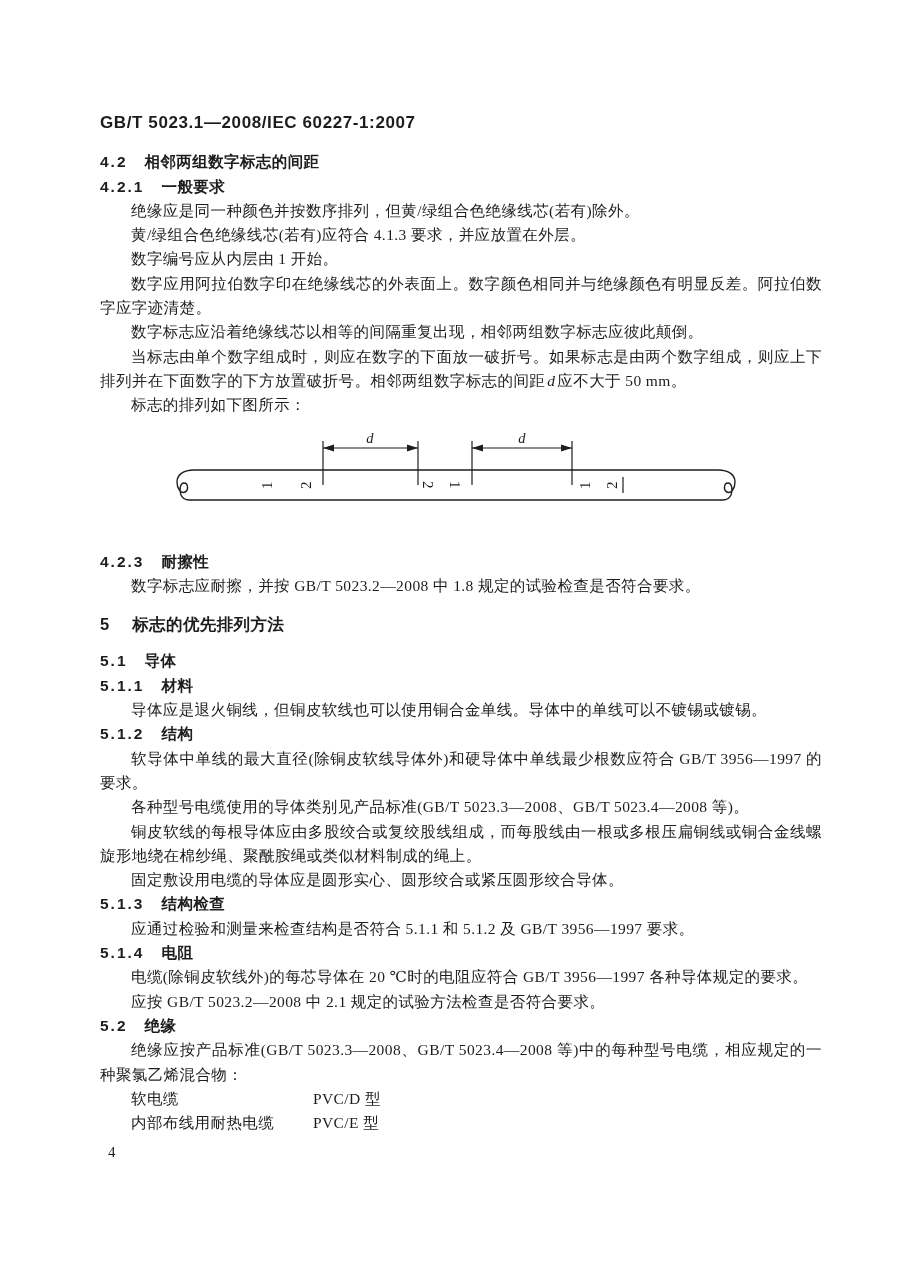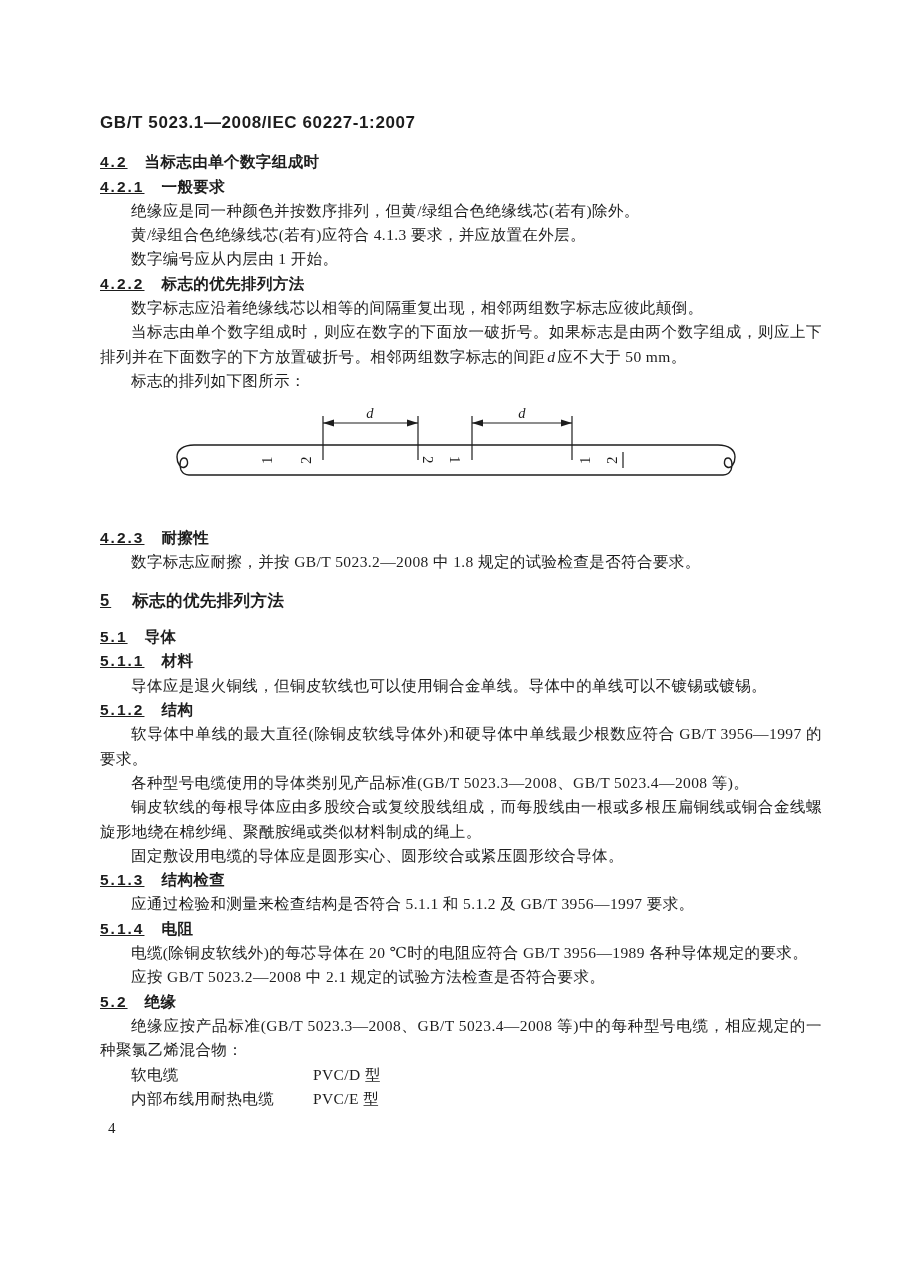--- a/index.html
+++ b/index.html
@@ -21,21 +21,21 @@
     font-family:"Liberation Sans","DejaVu Sans",sans-serif;
     font-weight:bold;
     font-size:17px;
     letter-spacing:0.6px;
     margin:0 0 15px 0;
   }
   h2,h3,h4 { margin:0; font-size:15.5px; line-height:24.3px;
     font-family:"Liberation Sans","DejaVu Sans",sans-serif;
     font-weight:bold; letter-spacing:0.4px; }
   h2.lvl1 { font-size:16.5px; margin:13px 0 12px 0; line-height:26px; }
-  .h-num { display:inline-block; margin-right:17px; letter-spacing:2px;text-decoration:underline; }
+  .h-num { display:inline-block; margin-right:17px; letter-spacing:2px; }
   h2.lvl1 .h-num { margin-right:21px; }
   p { margin:0; text-indent:2em; text-align:justify; }
   .var { font-family:"Liberation Serif","DejaVu Serif",serif; font-style:italic; padding:0 2px; }
   figure { margin:15px 0 30px 72px; padding:0; }
   svg text.mark {
     font-family:"Liberation Serif","DejaVu Serif",serif;
     font-size:15px; fill:#1d1d1d;
   }
   svg text.dlabel {
     font-family:"Liberation Serif","DejaVu Serif",serif;
@@ -45,28 +45,28 @@
   .pvc-label { display:inline-block; min-width:182px; }
   .page-number { margin:5px 0 0 8px; font-size:15px; }
 </style>
 </head>
 <body>
 
 <div class="page">
 
   <div class="doc-header">GB/T 5023.1—2008/IEC 60227-1:2007</div>
 
-  <h3><span class="h-num">4.2</span><span>当标志由单个数字组成时</span></h3>
+  <h3><span class="h-num">4.2</span><span>相邻两组数字标志的间距</span></h3>
 
   <h3><span class="h-num">4.2.1</span><span>一般要求</span></h3>
   <p>绝缘应是同一种颜色并按数序排列，但黄/绿组合色绝缘线芯(若有)除外。</p>
   <p>黄/绿组合色绝缘线芯(若有)应符合 4.1.3 要求，并应放置在外层。</p>
   <p>数字编号应从内层由 1 开始。</p>
+  <p>数字应用阿拉伯数字印在绝缘线芯的外表面上。数字颜色相同并与绝缘颜色有明显反差。阿拉伯数字应字迹清楚。</p>
 
-  <h3><span class="h-num">4.2.2</span><span>标志的优先排列方法</span></h3>
   <p>数字标志应沿着绝缘线芯以相等的间隔重复出现，相邻两组数字标志应彼此颠倒。</p>
   <p><span>当标志由单个数字组成时，则应在数字的下面放一破折号。如果标志是由两个数字组成，则应上下排列并在下面数字的下方放置破折号。相邻两组数字标志的间距</span><i class="var">d</i><span>应不大于 50 mm。</span></p>
   <p>标志的排列如下图所示：</p>
 
   <figure>
     <svg width="566" height="80" viewBox="0 0 566 80">
       <g stroke="#1d1d1d" stroke-width="1.4" fill="none">
         <path d="M 22 37 H 546"></path>
         <path d="M 17 67 H 551"></path>
         <path d="M 22 37 C 11 37 5 42 5 49 C 5 56 9 61 13 59 C 17 57 16 50 12 50 C 8 50 7 57 9 62 C 10.5 65 13 67 17 67"></path>
@@ -123,21 +123,21 @@
   <h3><span class="h-num">5.1.2</span><span>结构</span></h3>
   <p>软导体中单线的最大直径(除铜皮软线导体外)和硬导体中单线最少根数应符合 GB/T 3956—1997 的要求。</p>
   <p>各种型号电缆使用的导体类别见产品标准(GB/T 5023.3—2008、GB/T 5023.4—2008 等)。</p>
   <p>铜皮软线的每根导体应由多股绞合或复绞股线组成，而每股线由一根或多根压扁铜线或铜合金线螺旋形地绕在棉纱绳、聚酰胺绳或类似材料制成的绳上。</p>
   <p>固定敷设用电缆的导体应是圆形实心、圆形绞合或紧压圆形绞合导体。</p>
 
   <h3><span class="h-num">5.1.3</span><span>结构检查</span></h3>
   <p>应通过检验和测量来检查结构是否符合 5.1.1 和 5.1.2 及 GB/T 3956—1997 要求。</p>
 
   <h3><span class="h-num">5.1.4</span><span>电阻</span></h3>
-  <p>电缆(除铜皮软线外)的每芯导体在 20 ℃时的电阻应符合 GB/T 3956—1989 各种导体规定的要求。</p>
+  <p>电缆(除铜皮软线外)的每芯导体在 20 ℃时的电阻应符合 GB/T 3956—1997 各种导体规定的要求。</p>
   <p>应按 GB/T 5023.2—2008 中 2.1 规定的试验方法检查是否符合要求。</p>
 
   <h3><span class="h-num">5.2</span><span>绝缘</span></h3>
 
   <p>绝缘应按产品标准(GB/T 5023.3—2008、GB/T 5023.4—2008 等)中的每种型号电缆，相应规定的一种聚氯乙烯混合物：</p>
 
   <div class="pvc-list">
     <div class="pvc-row">
       <span class="pvc-label">软电缆</span><span class="pvc-value">PVC/D 型</span>
     </div>

